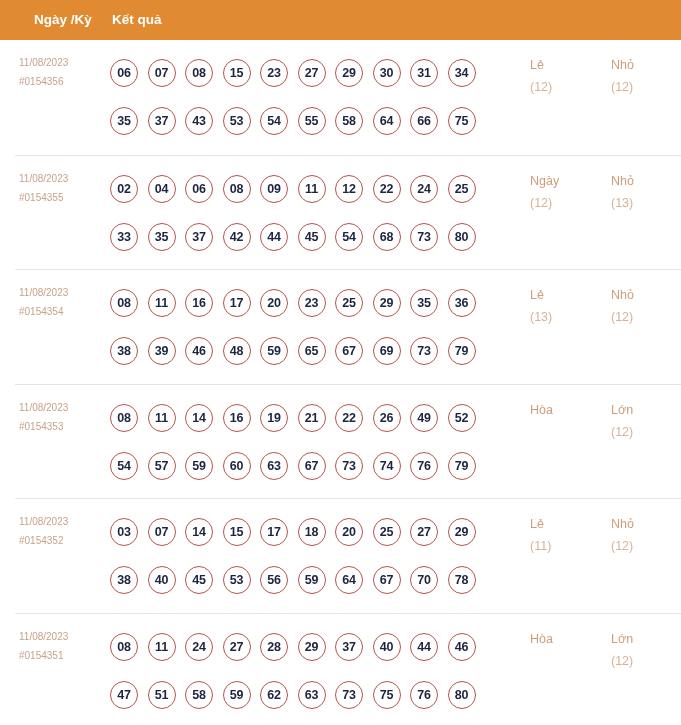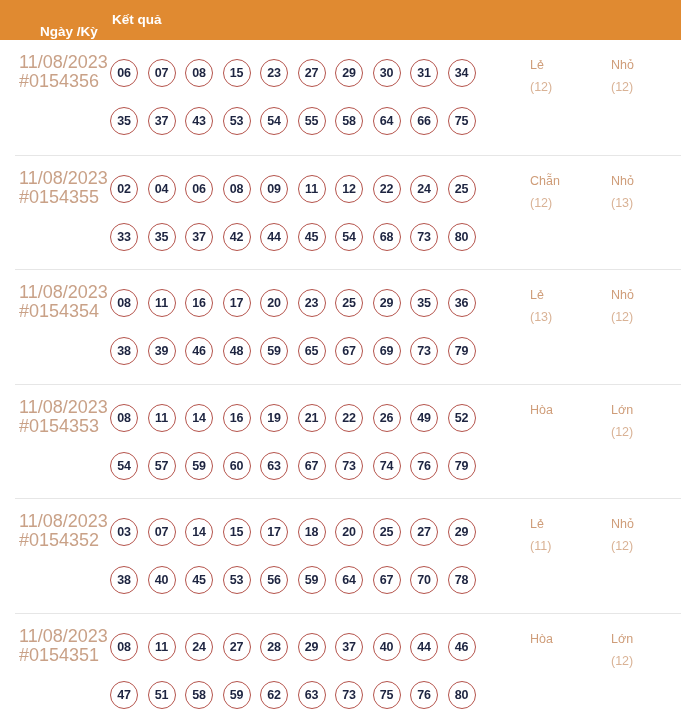--- a/index.html
+++ b/index.html
@@ -27,21 +27,21 @@
   .table-header .hdr-cell {
     position: absolute;
     top: 0;
     height: 40px;
     line-height: 40px;
     color: #ffffff;
     font-size: 13.5px;
     font-weight: bold;
     white-space: nowrap;
   }
-  .hdr-date   { left: 40px; margin-top: 12px; }
+  .hdr-date   { left: 34px; }
   .hdr-result { left: 112px; }
   .hdr-oddeven{ left: 536px; }
   .hdr-bigsml { left: 617px; }
 
   
   .row {
     position: relative;
     height: 114.5px;
     border-top: 1px solid #e6e6e6;
     margin-left: 15px;
@@ -55,21 +55,21 @@
     margin-left: -15px;
   }
 
   
   .col-date {
     position: absolute;
     left: 19px;
     top: 13px;
     width: 88px;
     color: #c9a187;
-    font-size: 18px;
+    font-size: 10px;
     line-height: 19px;
     white-space: nowrap;
   }
   .col-date .date-line,
   .col-date .period-line { display: block; }
 
   
   .col-results {
     position: absolute;
     left: 110px;
@@ -200,21 +200,21 @@
               <span class="ball">42</span>
               <span class="ball">44</span>
               <span class="ball">45</span>
               <span class="ball">54</span>
               <span class="ball">68</span>
               <span class="ball">73</span>
               <span class="ball">80</span>
             </div>
           </div>
           <div class="col-stat col-oddeven">
-            <span class="stat-label">Chẵn</span>
+            <span class="stat-label">Ngày</span>
             <span class="stat-count">(12)</span>
           </div>
           <div class="col-stat col-bigsml">
             <span class="stat-label">Nhỏ</span>
             <span class="stat-count">(13)</span>
           </div>
         </div>
       </div>
       <div class="row">
         <div class="row-inner">

